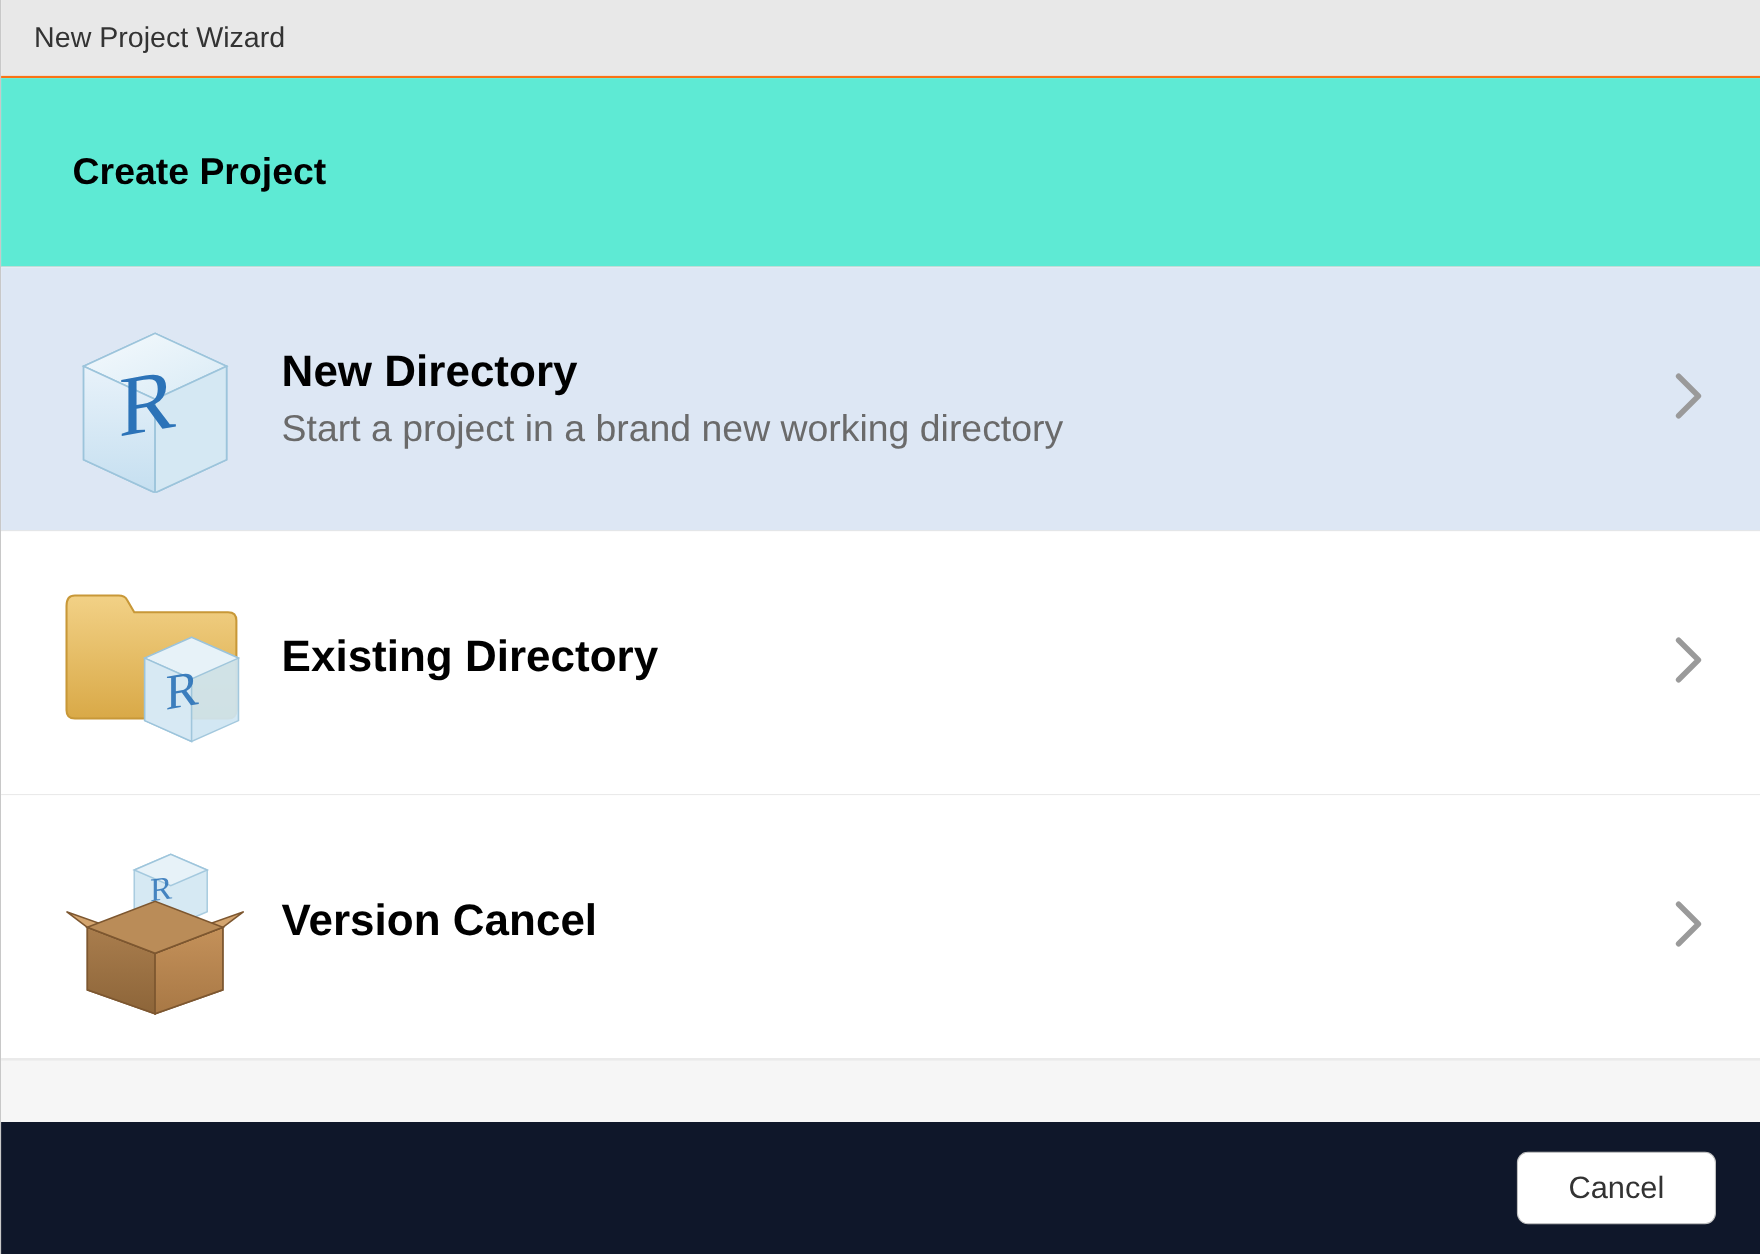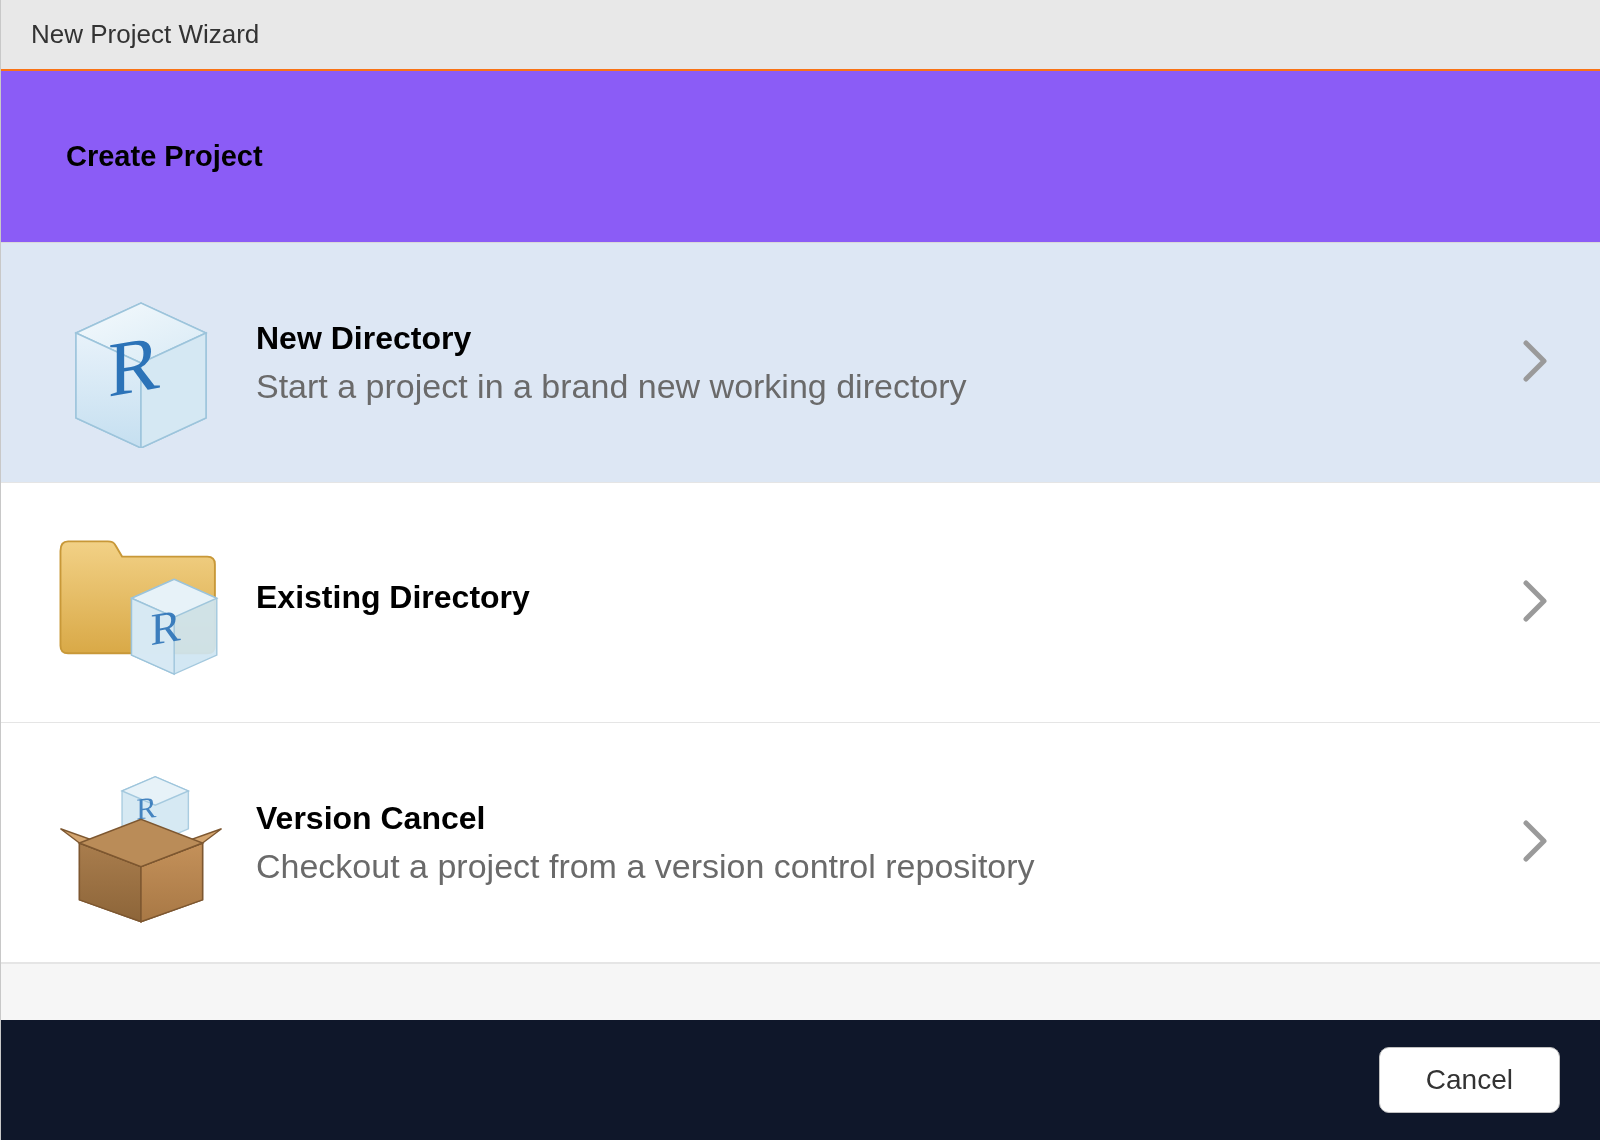--- a/index.html
+++ b/index.html
@@ -27,25 +27,25 @@
       background: #e8e8e8;
       border-bottom: 2px solid #f97316;
       display: flex;
       align-items: center;
       padding-left: 30px;
       font-size: 26px;
       color: #333;
     }
     .header {
       height: 172px;
-      background: #8b5cf6;
+      background: #5eead4;
       display: flex;
       align-items: center;
       padding-left: 65px;
-      font-size: 29px;
+      font-size: 34px;
       font-weight: 700;
       color: #000;
       border-bottom: 1px solid #d9d9d9;
     }
     .options-list {
       flex: 0 0 auto;
       background: #fff;
     }
     .option-item {
       display: flex;
@@ -65,21 +65,21 @@
       flex-shrink: 0;
       display: flex;
       align-items: center;
       justify-content: center;
     }
     .option-text {
       flex: 1;
       padding-left: 25px;
     }
     .option-title {
-      font-size: 32px;
+      font-size: 40px;
       font-weight: 700;
       color: #000;
       margin-bottom: 10px;
     }
     .option-desc {
       font-size: 34px;
       color: #6a6a6a;
       font-weight: 400;
     }
     .chevron {
@@ -204,21 +204,20 @@
           <polygon points="30,85 95,110 95,168 30,145" fill="url(#boxside)" stroke="#7d5730" stroke-width="1.5"></polygon>
           <polygon points="160,85 95,110 95,168 160,145" fill="url(#boxfront)" stroke="#7d5730" stroke-width="1.5"></polygon>
 
           <polygon points="30,85 10,70 72,92 95,110" fill="#d4a56f" stroke="#7d5730" stroke-width="1.5"></polygon>
           <polygon points="160,85 180,70 118,92 95,110" fill="#d4a56f" stroke="#7d5730" stroke-width="1.5"></polygon>
           <polygon points="30,85 95,60 160,85 95,110" fill="#ba8c58" stroke="#7d5730" stroke-width="1.5"></polygon>
         </svg>
       </div>
       <div class="option-text">
         <div class="option-title">Version Cancel</div>
-        <div class="option-desc">Checkout a project from a version control repository</div>
       </div>
       <div class="chevron">
         <svg width="30" height="44" viewBox="0 0 30 44">
           <polyline points="6,4 24,22 6,40" fill="none" stroke="#9a9a9a" stroke-width="5" stroke-linecap="round" stroke-linejoin="round"></polyline>
         </svg>
       </div>
     </div>
 
   </div>
 

